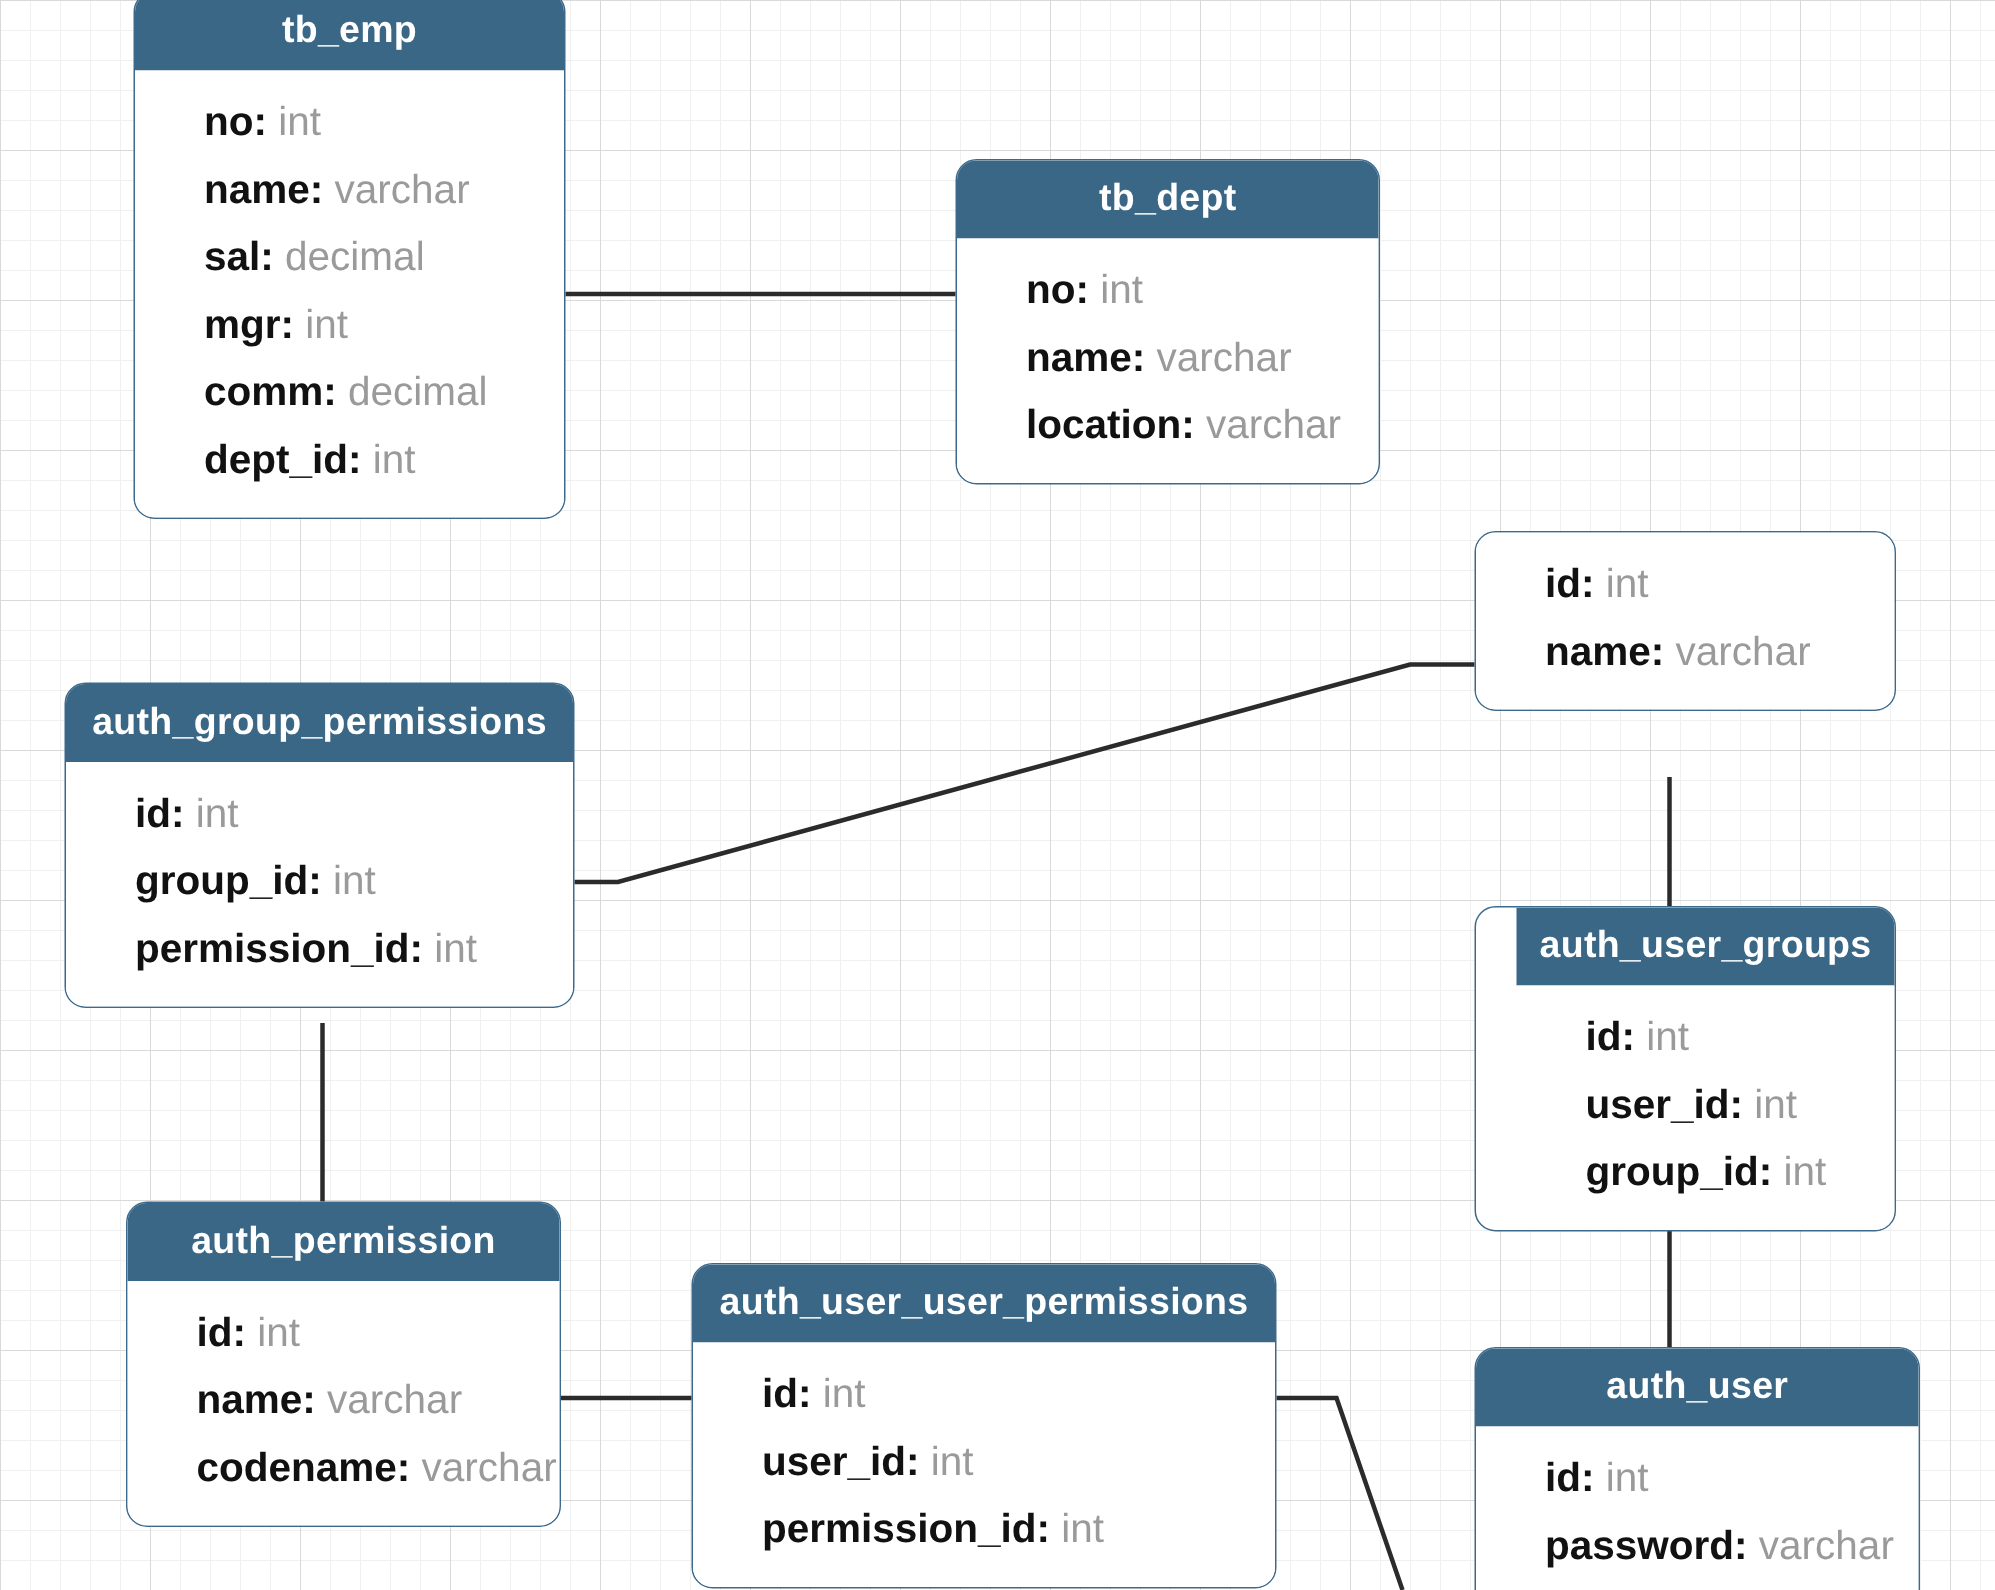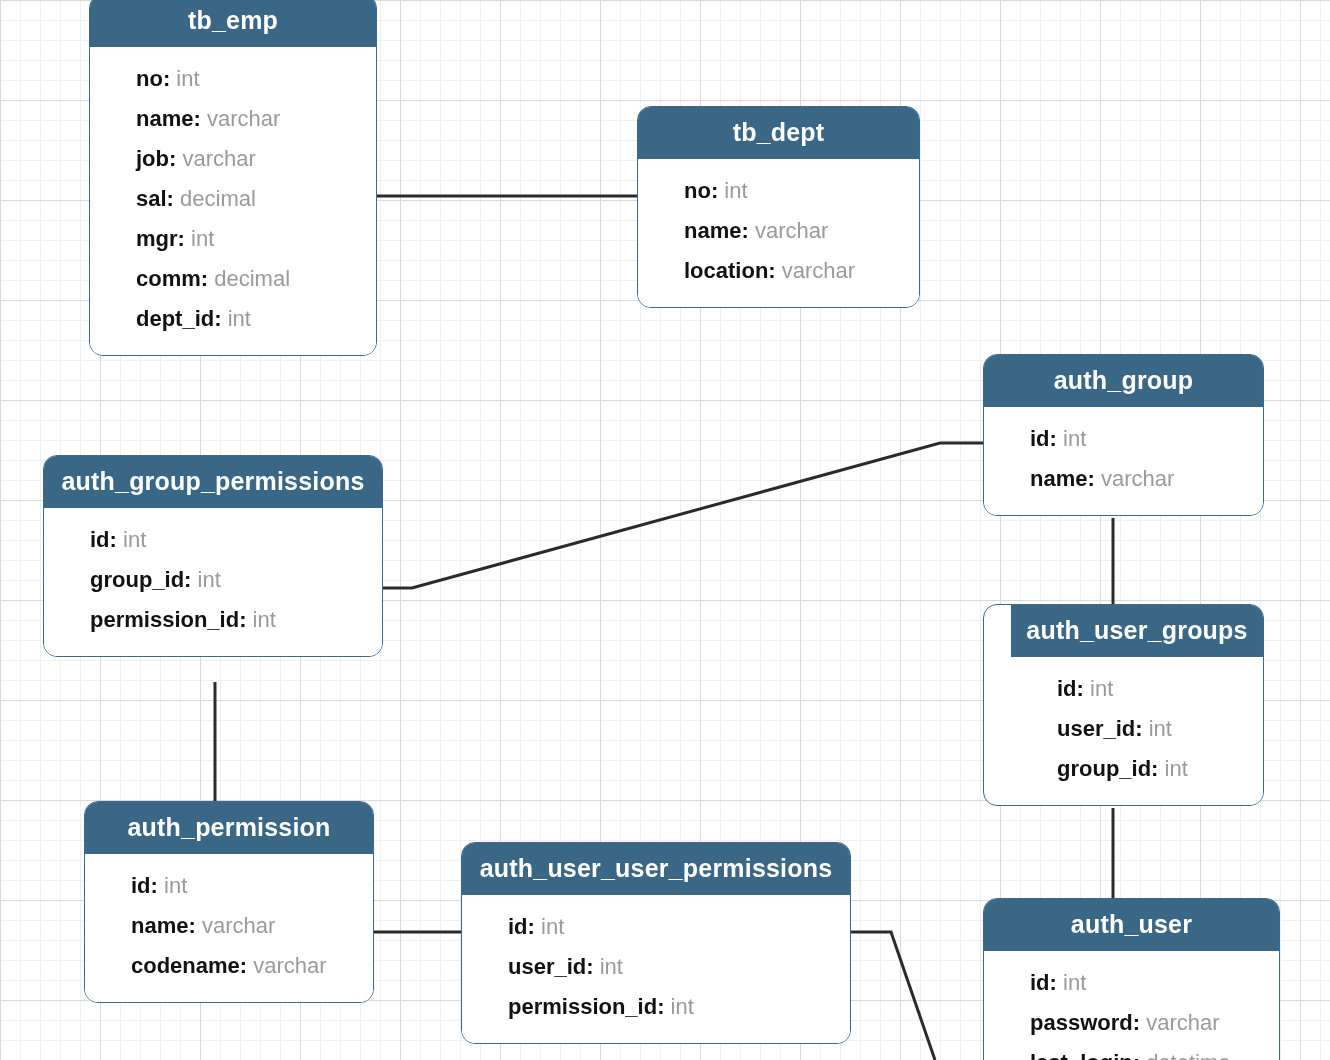--- a/index.html
+++ b/index.html
@@ -56,21 +56,21 @@
     line-height: 1.0;
     padding: 13px 12px 14px 12px;
     white-space: nowrap;
     letter-spacing: 0.2px;
   }
   .entity-body {
     background: #ffffff;
     padding: 12px 0 16px 0;
   }
   .field {
-    font-size: 22px;
+    font-size: 27px;
     line-height: 1.0;
     padding: 9px 14px 9px 46px;
     white-space: nowrap;
     color: #000000;
   }
   .field .fname {
     color: #111111;
     font-weight: bold;
   }
   .field .fcolon {
@@ -104,39 +104,37 @@
       <polyline points="1113,808 1113,898" fill="none" stroke="#2b2b2b" stroke-width="3" stroke-linejoin="miter" stroke-linecap="butt"></polyline>
       <polyline points="365,932 461,932" fill="none" stroke="#2b2b2b" stroke-width="3" stroke-linejoin="miter" stroke-linecap="butt"></polyline>
       <polyline points="851,932 891,932 935,1060" fill="none" stroke="#2b2b2b" stroke-width="3" stroke-linejoin="miter" stroke-linecap="butt"></polyline>
     </svg>
 
   <div class="entity e-tb_emp">
     <div class="entity-header">tb_emp</div>
     <div class="entity-body">
       <div class="field"><span class="fname">no</span><span class="fcolon">: </span><span class="ftype">int</span></div>
       <div class="field"><span class="fname">name</span><span class="fcolon">: </span><span class="ftype">varchar</span></div>
-      <div class="field"><span class="fname">job</span><span class="fcolon">: </span><span class="ftype">varchar</span></div>
       <div class="field"><span class="fname">sal</span><span class="fcolon">: </span><span class="ftype">decimal</span></div>
       <div class="field"><span class="fname">mgr</span><span class="fcolon">: </span><span class="ftype">int</span></div>
       <div class="field"><span class="fname">comm</span><span class="fcolon">: </span><span class="ftype">decimal</span></div>
       <div class="field"><span class="fname">dept_id</span><span class="fcolon">: </span><span class="ftype">int</span></div>
     </div>
   </div>
 
   <div class="entity e-tb_dept">
     <div class="entity-header">tb_dept</div>
     <div class="entity-body">
       <div class="field"><span class="fname">no</span><span class="fcolon">: </span><span class="ftype">int</span></div>
       <div class="field"><span class="fname">name</span><span class="fcolon">: </span><span class="ftype">varchar</span></div>
       <div class="field"><span class="fname">location</span><span class="fcolon">: </span><span class="ftype">varchar</span></div>
     </div>
   </div>
 
   <div class="entity e-auth_group">
-    <div class="entity-header">auth_group</div>
     <div class="entity-body">
       <div class="field"><span class="fname">id</span><span class="fcolon">: </span><span class="ftype">int</span></div>
       <div class="field"><span class="fname">name</span><span class="fcolon">: </span><span class="ftype">varchar</span></div>
     </div>
   </div>
 
   <div class="entity e-auth_group_perms">
     <div class="entity-header">auth_group_permissions</div>
     <div class="entity-body">
       <div class="field"><span class="fname">id</span><span class="fcolon">: </span><span class="ftype">int</span></div>

